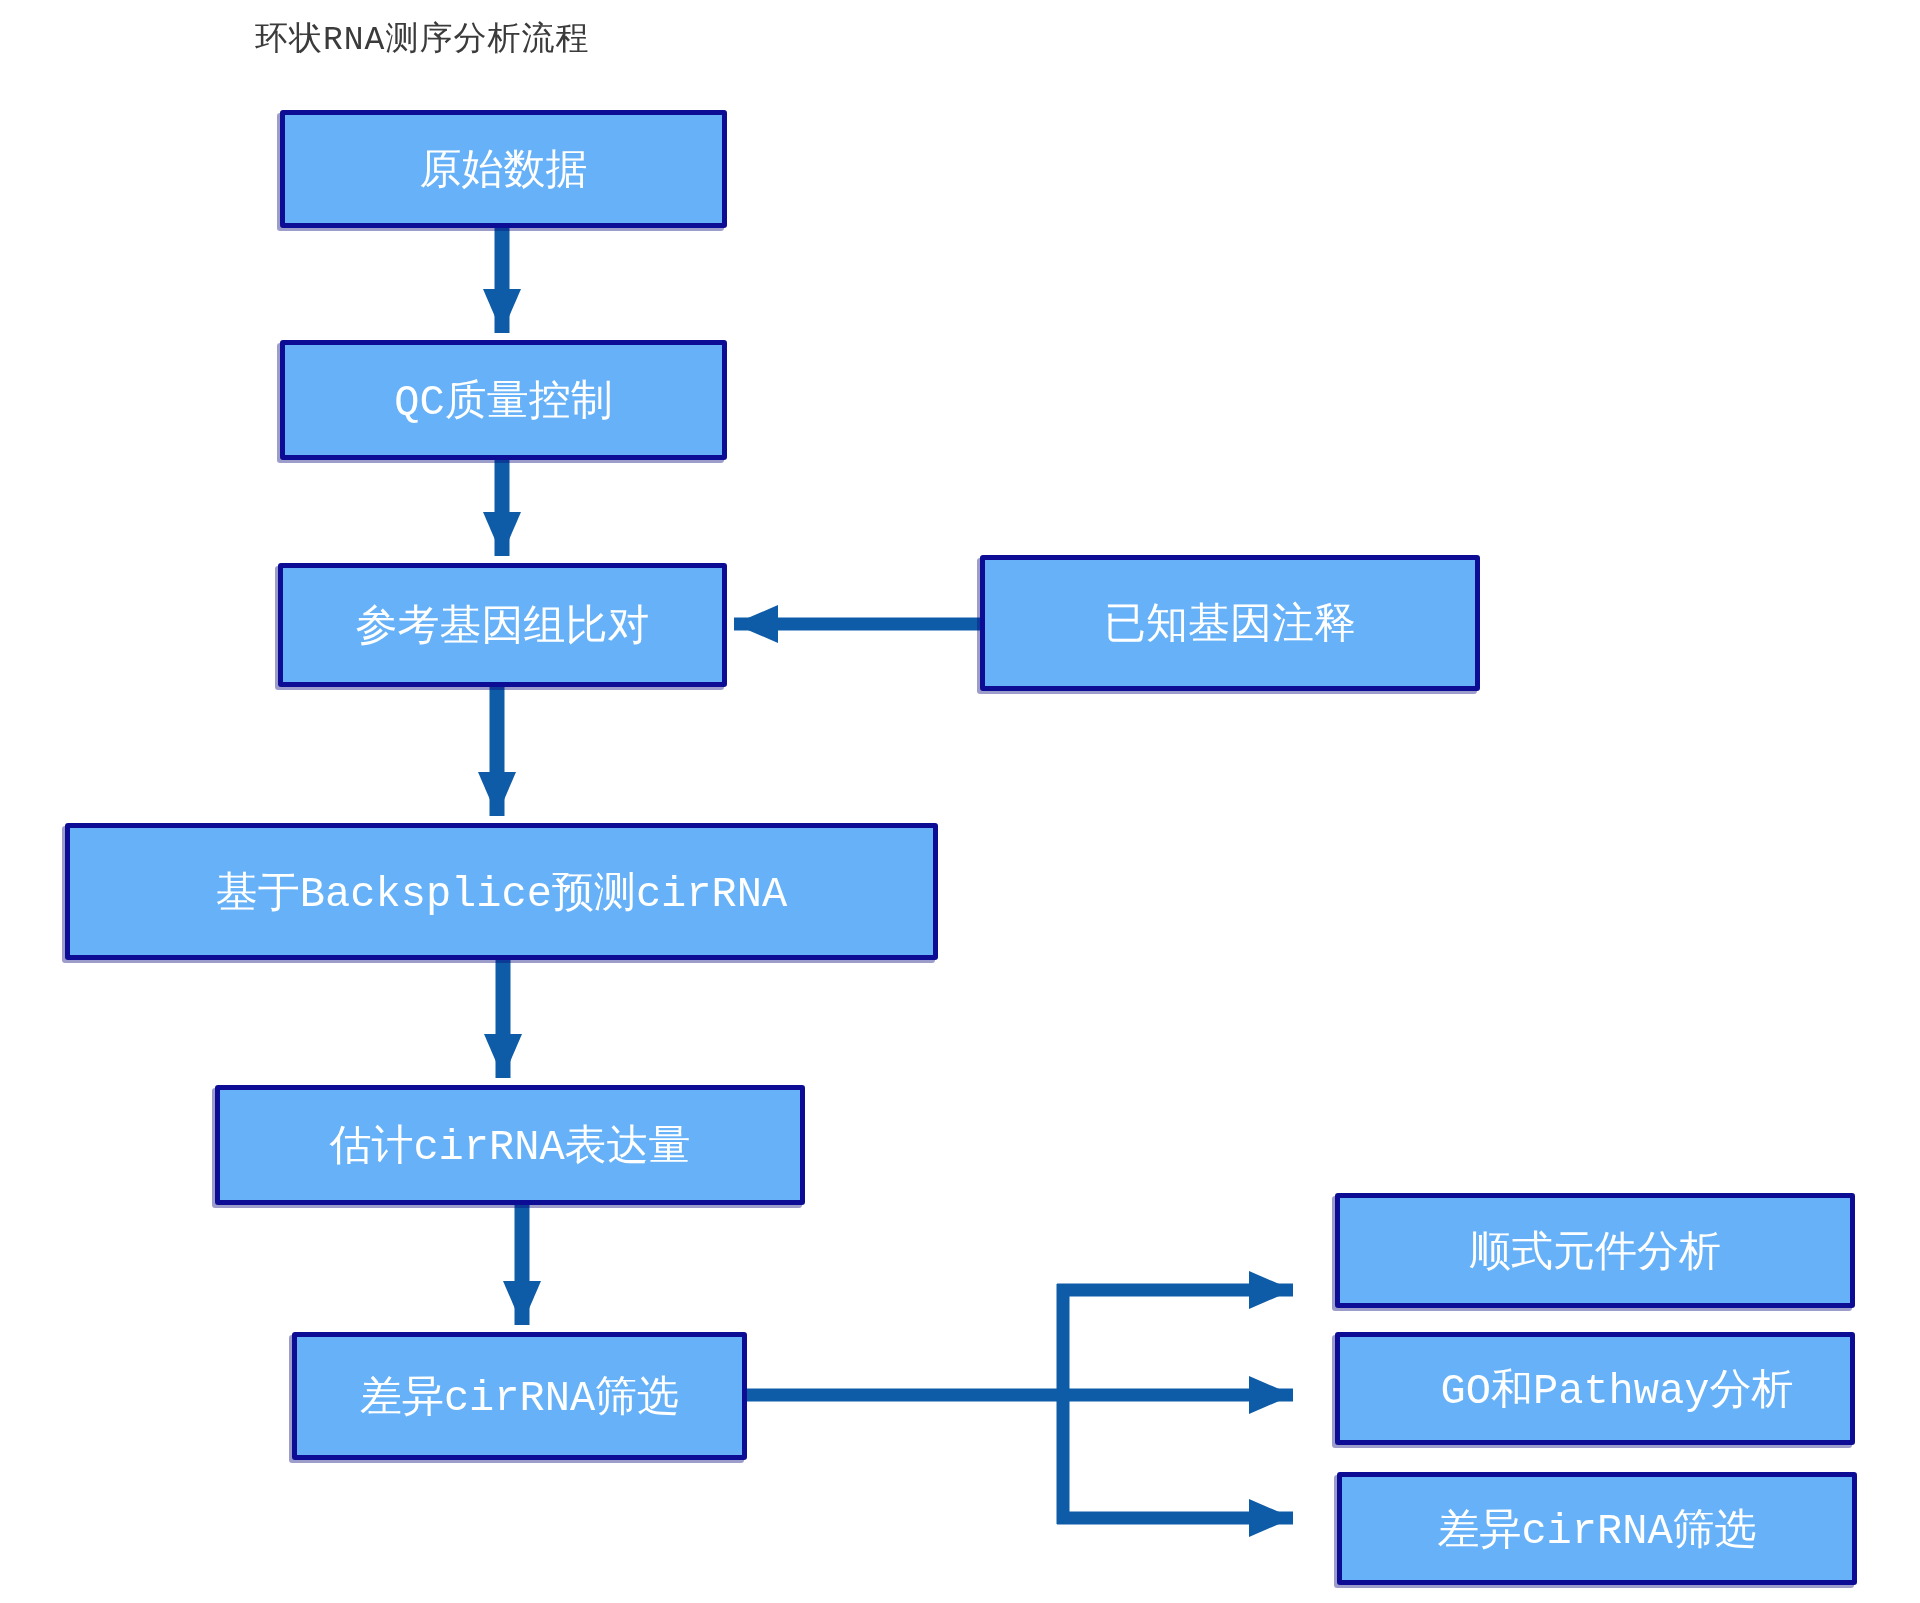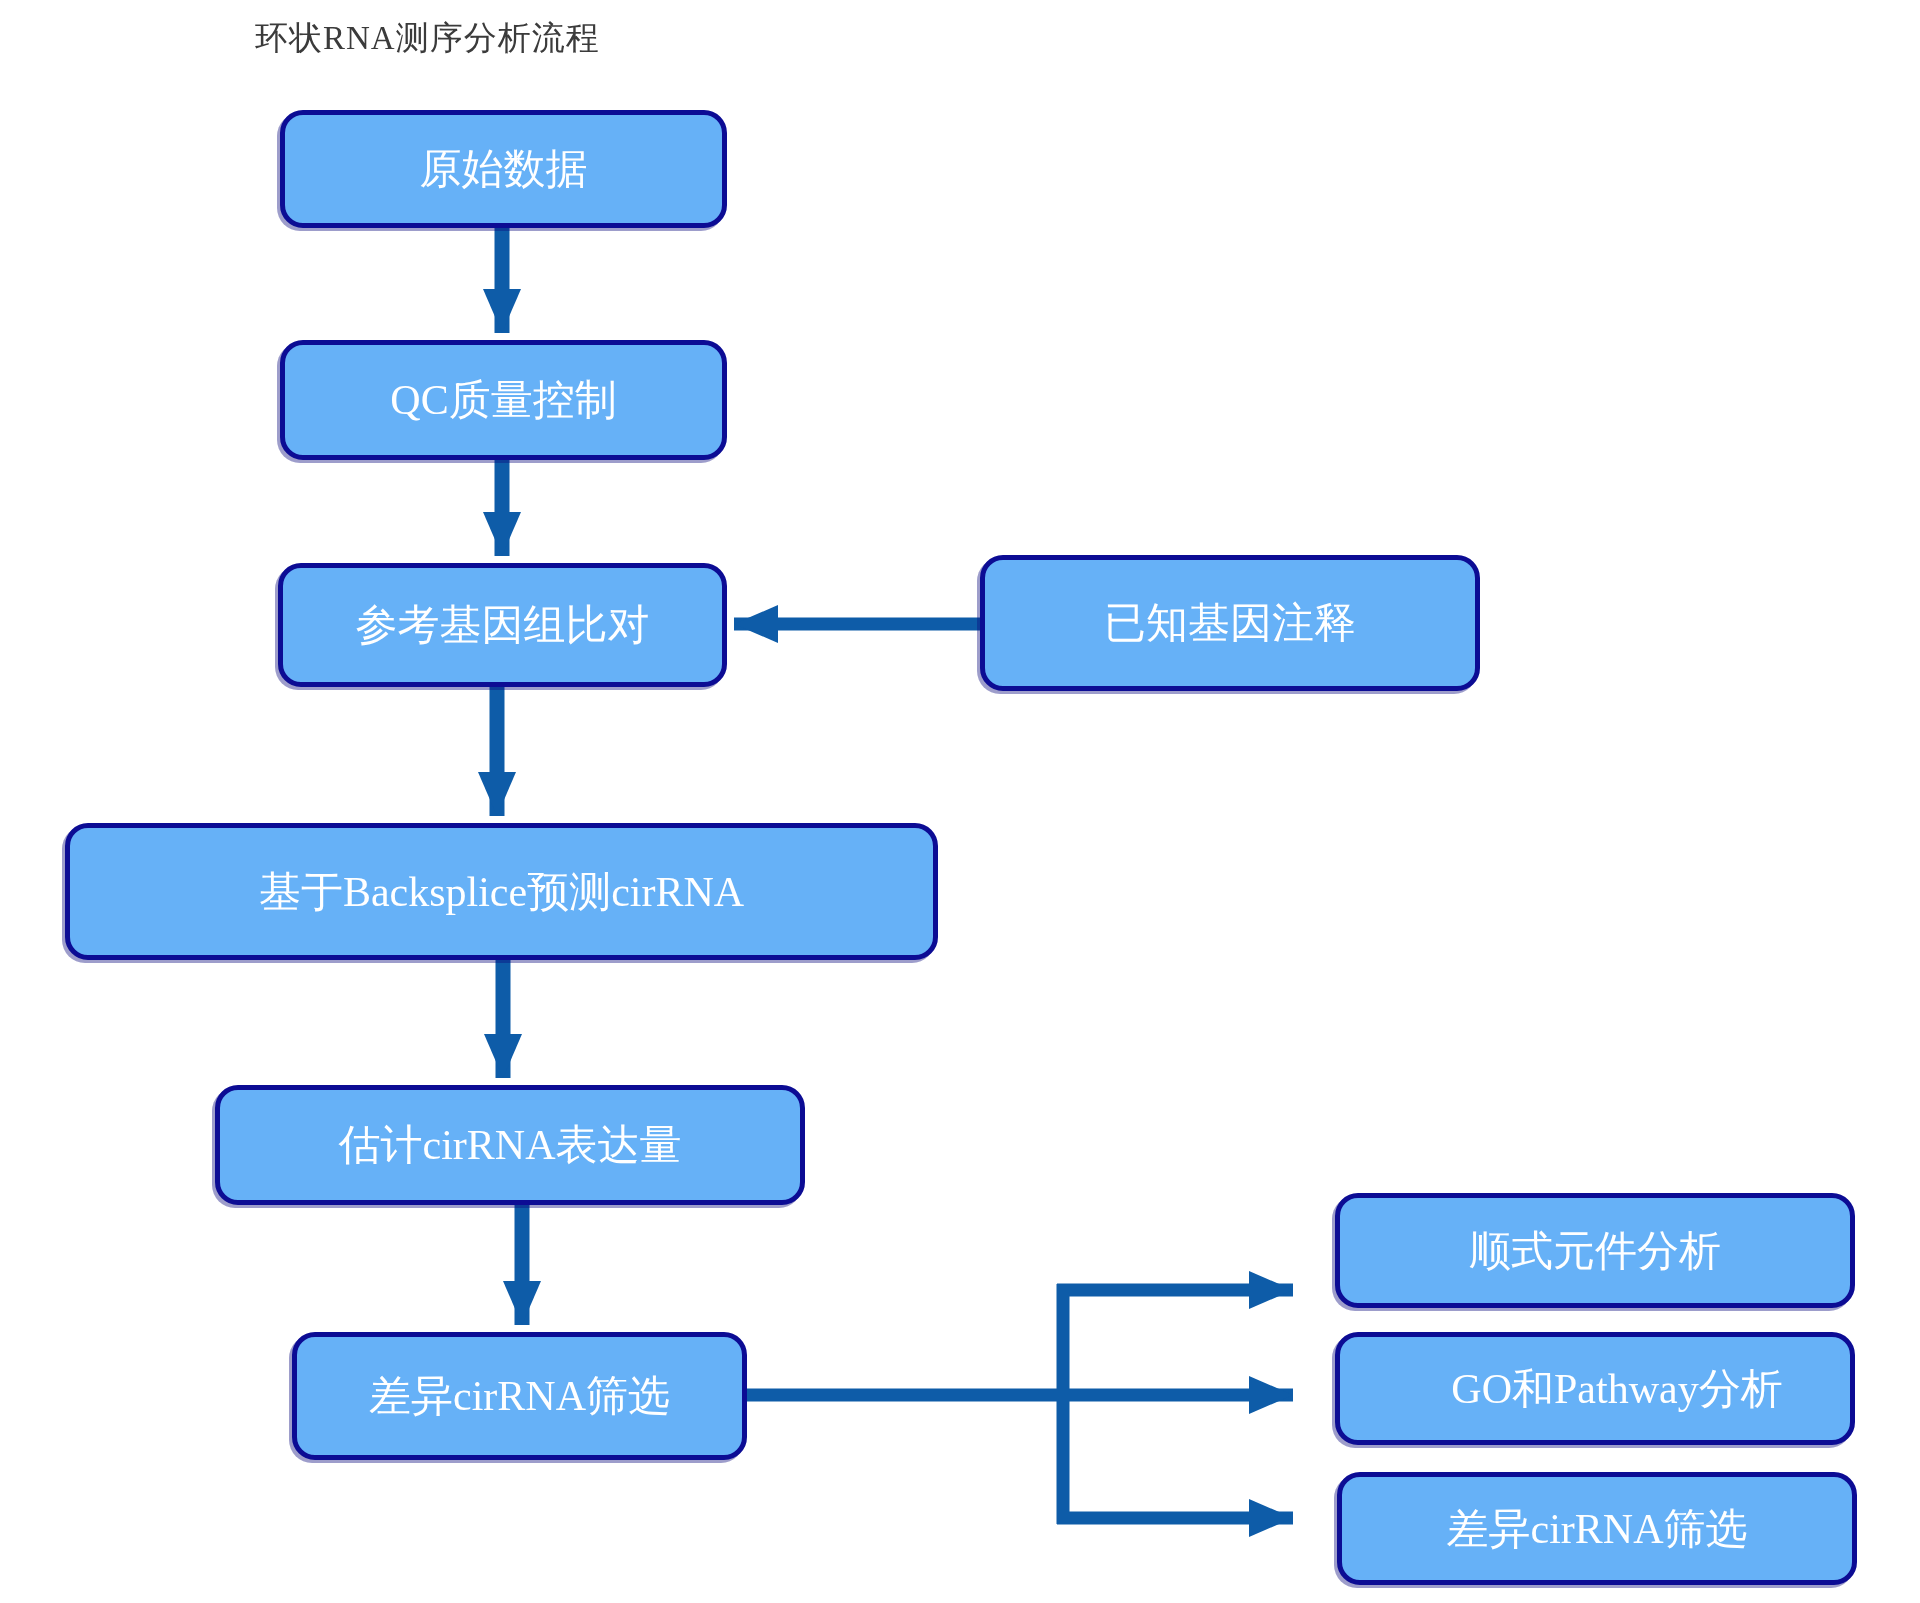--- a/index.html
+++ b/index.html
@@ -2,38 +2,38 @@
 <html><head>
 <meta charset="utf-8">
 <style>
   html,body{margin:0;padding:0;background:#ffffff;}
   #canvas{
     position:relative;
     width:1920px;
     height:1603px;
     background:#ffffff;
     overflow:hidden;
-    font-family:Liberation Serif, serif;
+    font-family:Liberation Mono, monospace;
   }
   #flow-title{
     position:absolute;
     left:255px; top:16px;
     font-size:33px;
     letter-spacing:1px;
     color:#3b3b3b;
   }
   #arrow-layer{position:absolute;left:0;top:0;width:1920px;height:1603px;}
   .node{
     position:absolute;
     display:flex;
     align-items:center;
     justify-content:center;
     background:#66b1f7;
     border:5px solid #0c0c94;
-    border-radius:23px;
+    border-radius:3px;
     box-sizing:border-box;
     box-shadow:-3px 3px 0 rgba(11,11,125,0.40);
     color:#ffffff;
     font-size:42px;
     white-space:nowrap;
   }
   #node-raw-data   {left:280px;  top:110px;  width:447px; height:118px;}
   #node-qc         {left:280px;  top:340px;  width:447px; height:120px;}
   #node-align      {left:278px;  top:563px;  width:449px; height:124px;}
   #node-annotation {left:980px;  top:555px;  width:500px; height:136px;}

